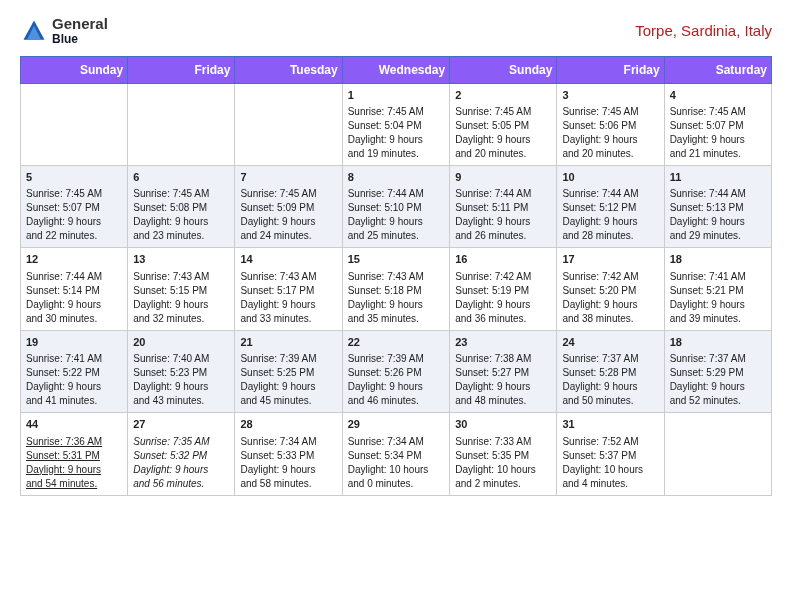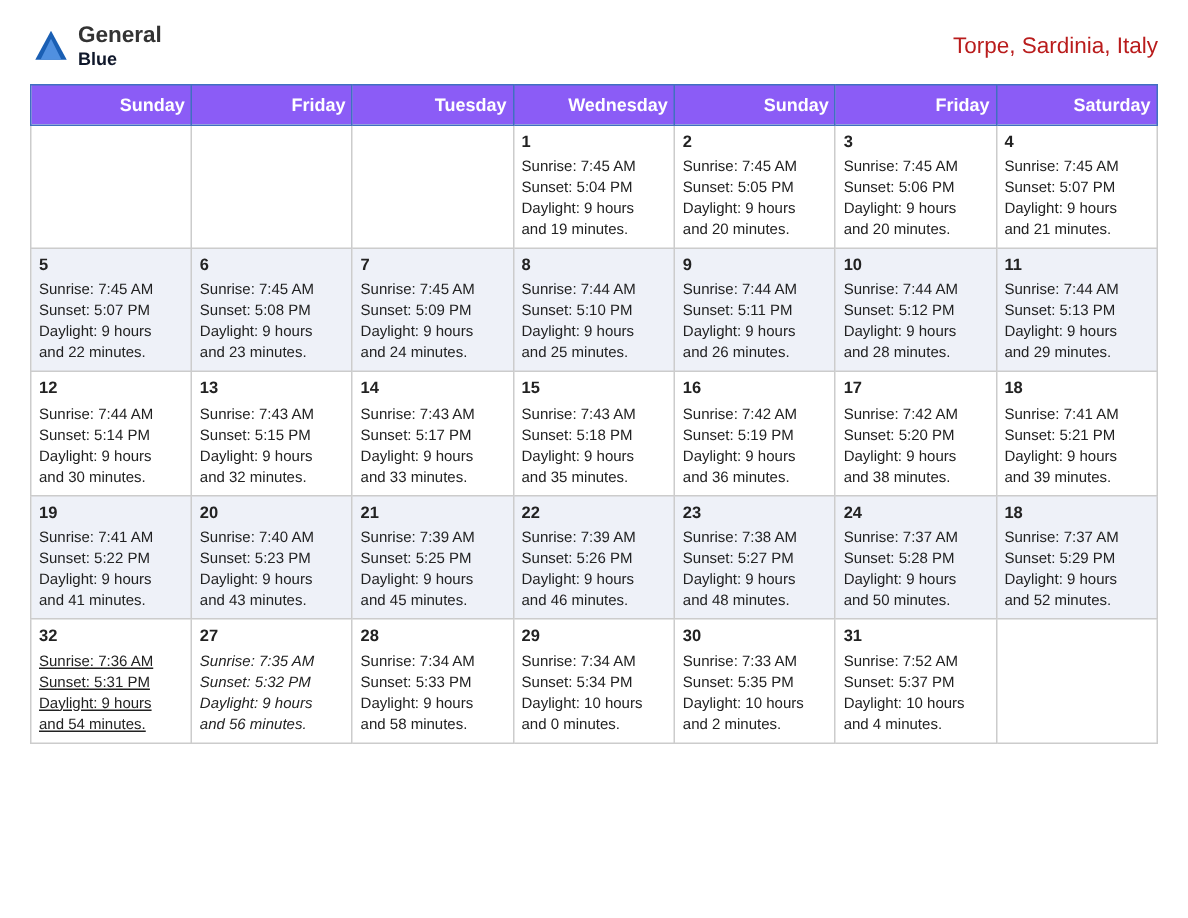--- a/index.html
+++ b/index.html
@@ -242,21 +242,21 @@
           <td><span class="day-number">24</span><span class="day-info" style="white-space: pre-line;">Sunrise: 7:37 AM
 Sunset: 5:28 PM
 Daylight: 9 hours
 and 50 minutes.</span></td>
           <td><span class="day-number">18</span><span class="day-info" style="white-space: pre-line;">Sunrise: 7:37 AM
 Sunset: 5:29 PM
 Daylight: 9 hours
 and 52 minutes.</span></td>
         </tr>
         <tr>
-          <td><span class="day-number">32</span><span class="day-info" style="white-space: pre-line; text-decoration: underline;">Sunrise: 7:36 AM
+          <td><span class="day-number">44</span><span class="day-info" style="white-space: pre-line; text-decoration: underline;">Sunrise: 7:36 AM
 Sunset: 5:31 PM
 Daylight: 9 hours
 and 54 minutes.</span></td>
           <td><span class="day-number">27</span><span class="day-info" style="white-space: pre-line; font-style: italic;">Sunrise: 7:35 AM
 Sunset: 5:32 PM
 Daylight: 9 hours
 and 56 minutes.</span></td>
           <td><span class="day-number">28</span><span class="day-info" style="white-space: pre-line;">Sunrise: 7:34 AM
 Sunset: 5:33 PM
 Daylight: 9 hours

